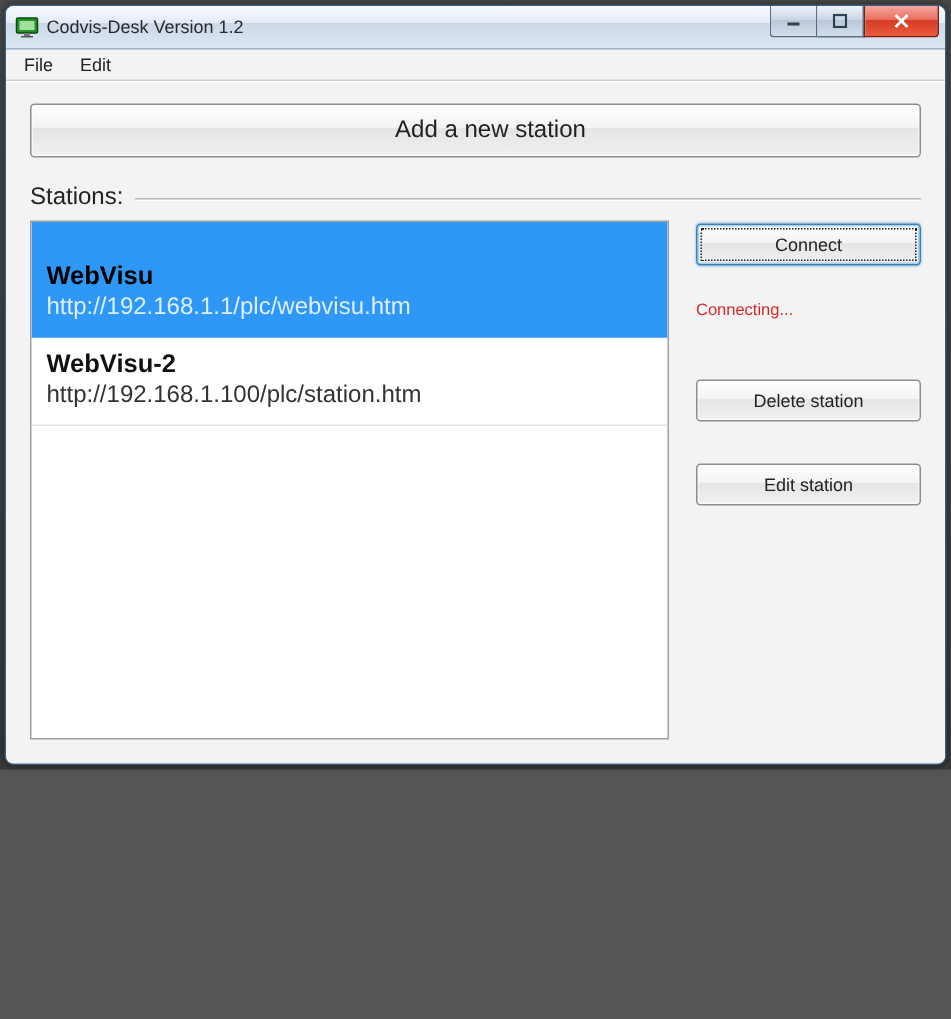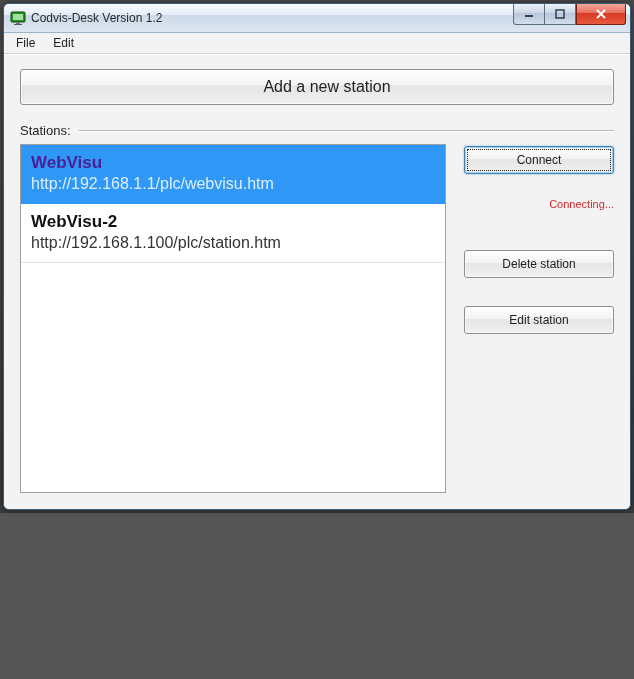--- a/index.html
+++ b/index.html
@@ -136,21 +136,21 @@
   
   .section-header {
     display: flex;
     align-items: center;
     margin-top: 18px;
     margin-bottom: 6px;
     gap: 8px;
   }
   .section-header .label {
     color: #222;
-    font-size: 13px;
+    font-size: 16px;
   }
   .section-header .rule {
     flex: 1;
     height: 1px;
     background: #b8b8b8;
     box-shadow: 0 1px 0 #fff;
   }
 
   .columns {
     flex: 1;
@@ -174,21 +174,21 @@
     background: #2f97f5;
     color: #fff;
     border-bottom-color: #2f97f5;
   }
   .station-item.selected .station-url { color: #dcefff; }
   .station-name {
     font-size: 17px;
     font-weight: bold;
     color: #111;
   }
-  .station-item.selected .station-name { color: #4c1d95; }
+  .station-item.selected .station-name { color: #000000; margin-top: 18px; }
   .station-url {
     font-size: 16px;
     color: #333;
     margin-top: 2px;
   }
 
   .side-buttons {
     width: 150px;
     display: flex;
     flex-direction: column;
@@ -209,21 +209,21 @@
     box-shadow: inset 0 0 0 1px rgba(255,255,255,.6);
   }
   .side-btn.focused {
     border: 1px solid #3c7fb1;
     box-shadow: inset 0 0 0 1px #a7d1f0, 0 0 2px #6fb1e0;
     outline: 1px dotted #222;
     outline-offset: -4px;
   }
 
   .status-text {
-    text-align: right;
+    text-align: left;
     font-size: 11px;
     color: #d42a2a;
     margin-top: -4px;
     margin-bottom: 12px;
   }
 
 </style>
 </head>
 <body>
 

